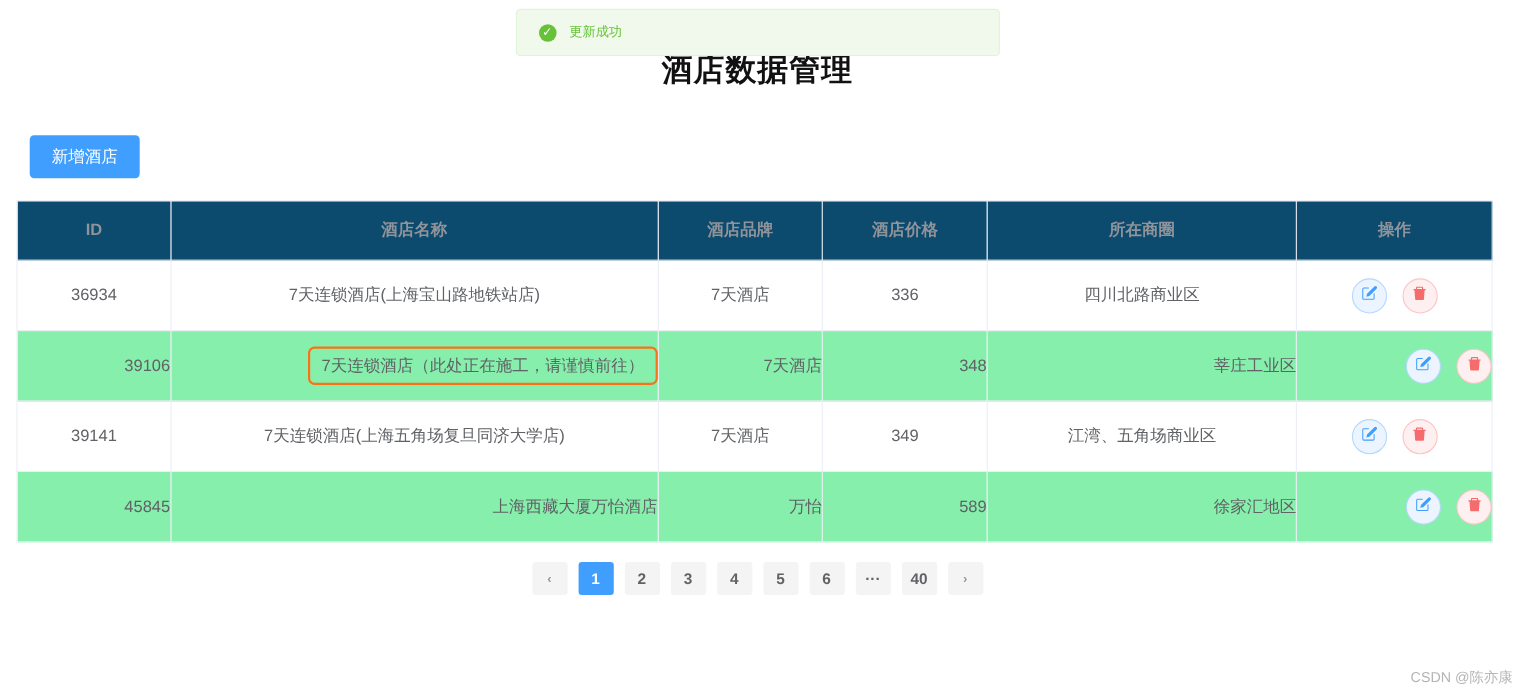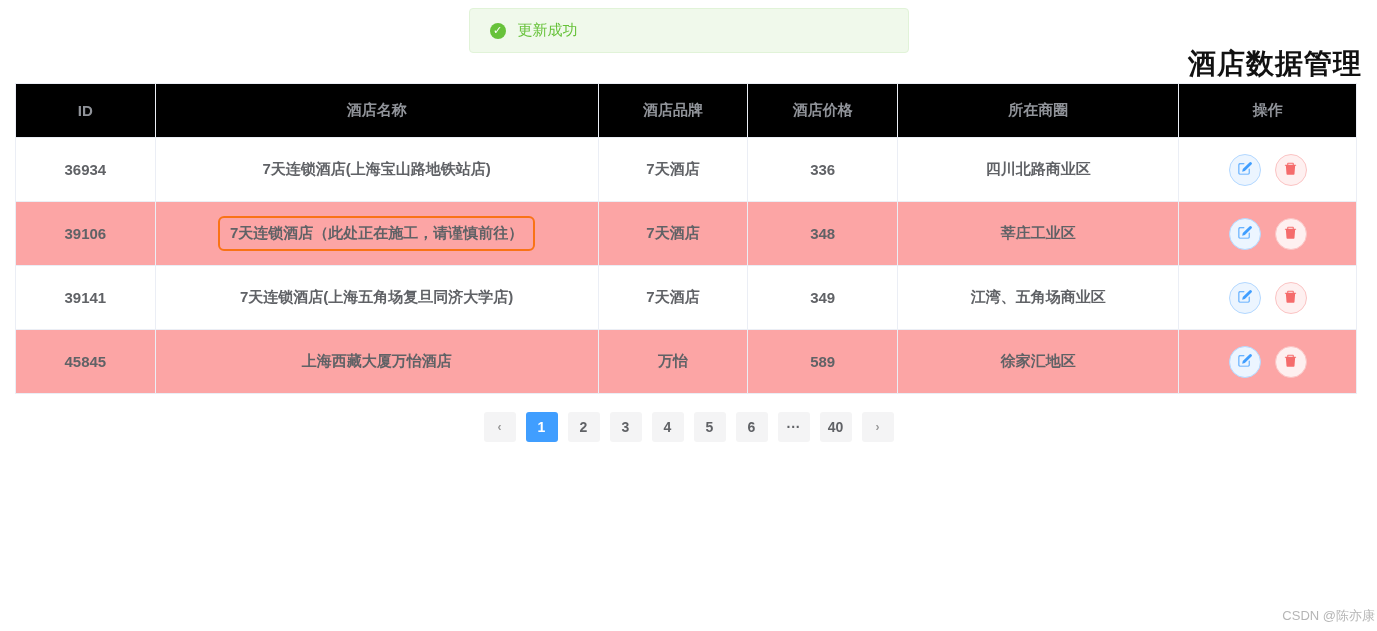--- a/index.html
+++ b/index.html
@@ -1,28 +1,28 @@
 <!DOCTYPE html>
 <html><head>
 <meta charset="utf-8">
 <style>
 * { box-sizing: border-box; margin: 0; padding: 0; }
 body { font-family: "Helvetica Neue", Helvetica, "PingFang SC", "Hiragino Sans GB", "Microsoft YaHei", Arial, sans-serif; background: #fff; color: #606266; font-size: 14px; }
 .container { width: 1377px; height: 631px; position: relative; padding: 0 15px; }
 .toast { position: absolute; top: 8px; left: 50%; transform: translateX(-50%); width: 440px; background: #f0f9eb; border: 1px solid #e1f3d8; border-radius: 4px; padding: 12px 20px; display: flex; align-items: center; z-index: 10; }
 .toast .check { width: 16px; height: 16px; border-radius: 50%; background: #67c23a; color: #fff; display: flex; align-items: center; justify-content: center; font-size: 11px; margin-right: 12px; }
-.toast .msg { color: #67c23a; font-size: 15px; }
-.title-row { text-align: right; padding-top: 45px; }
+.toast .msg { color: #67c23a; font-size: 12px; }
+.title-row { text-align: center; padding-top: 45px; }
 .title-row h1 { font-size: 28px; font-weight: 900; color: #111; letter-spacing: 1px; }
 .btn-add { margin-top: 40px; margin-left: 12px; margin-bottom: 20px; display: inline-block; background: #409eff; color: #fff; border: none; border-radius: 4px; padding: 10px 20px; font-size: 15px; cursor: pointer; }
 .table { width: calc(100% - 5px); border-collapse: collapse; border: 1px solid #ebeef5; }
 .table th, .table td { border: 1px solid #ebeef5; text-align: center; vertical-align: middle; }
-.table th { background: #000000; color: #909399; font-weight: 700; font-size: 15px; height: 54px; }
-.table td { height: 64px; color: #606266; font-size: 15px; font-weight: bold; }
-.table tr.stripe td { background: #fca5a5; }
+.table th { background: #0c4a6e; color: #909399; font-weight: 700; font-size: 15px; height: 54px; }
+.table td { height: 64px; color: #606266; font-size: 15px; }
+.table tr.stripe td { background: #86efac; text-align: right; }
 .col-id { width: 140px; }
 .col-name { width: 444px; }
 .col-brand { width: 150px; }
 .col-price { width: 150px; }
 .col-area { width: 282px; }
 .col-op { width: 178px; }
 .highlight { display: inline-block; border: 2px solid #f97316; border-radius: 6px; padding: 6px 10px; }
 .op-btn { width: 32px; height: 32px; border-radius: 50%; display: inline-flex; align-items: center; justify-content: center; cursor: pointer; border: 1px solid; }
 .op-edit { background: #ecf5ff; border-color: #b3d8ff; color: #409eff; margin-right: 10px; }
 .op-del { background: #fef0f0; border-color: #fbc4c4; color: #f56c6c; }
@@ -41,20 +41,21 @@
 
 <div class="toast">
   <span class="check">✓</span>
   <span class="msg">更新成功</span>
 </div>
 
 <div class="title-row">
   <h1>酒店数据管理</h1>
 </div>
 
+<button class="btn-add">新增酒店</button>
 
 <table class="table">
   <thead>
     <tr>
       <th class="col-id">ID</th>
       <th class="col-name">酒店名称</th>
       <th class="col-brand">酒店品牌</th>
       <th class="col-price">酒店价格</th>
       <th class="col-area">所在商圈</th>
       <th class="col-op">操作</th>

